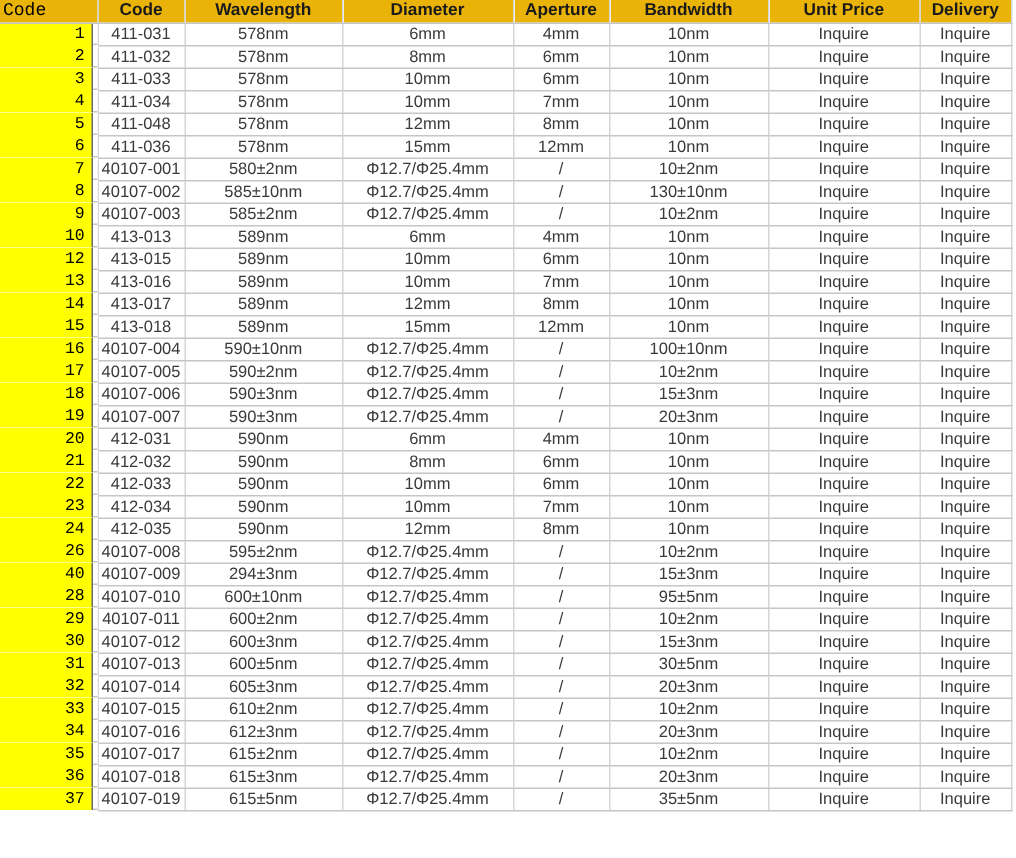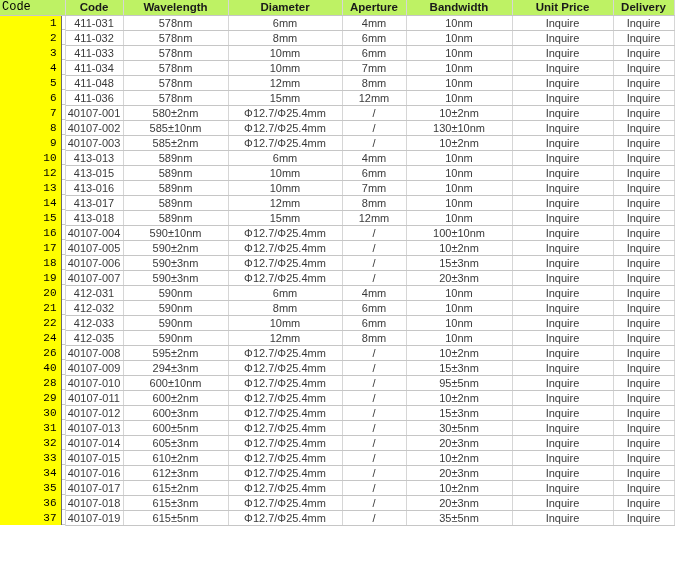--- a/index.html
+++ b/index.html
@@ -8,21 +8,21 @@
     font-family:"Liberation Sans", sans-serif; position:relative;
   }
   table.grid { border-collapse:collapse; table-layout:fixed; width:674px; }
   .grid td, .grid th {
     height:15px; padding:0 2px; box-sizing:border-box;
     font-size:11px; color:#3a3a3a; text-align:center; vertical-align:middle;
     border-right:1px solid #d6d6d6; border-bottom:1px solid #c6c6c6;
     overflow:hidden; white-space:nowrap;
   }
   .grid thead th {
-    font-weight:bold; color:#1a1a1a; font-size:11.5px; background:#bef264;
+    font-weight:bold; color:#1a1a1a; font-size:11.5px; background:#eab308;
   }
   .grid th.corner {
     font-family:"Liberation Mono", monospace; font-weight:normal; font-size:12px;
     color:#000000; text-align:left; vertical-align:top; padding:0 0 0 2px;
   }
   .grid td.rownum {
     position:relative; border-bottom:none; background:#ffffff; padding:0;
     background-image:linear-gradient(#c6c6c6,#c6c6c6);
     background-size:3px 1px; background-position:right bottom; background-repeat:no-repeat;
   }
@@ -308,20 +308,32 @@
           <td>412-033</td>
           <td>590nm</td>
           <td>10mm</td>
           <td>6mm</td>
           <td>10nm</td>
           <td>Inquire</td>
           <td>Inquire</td>
         </tr>
         <tr>
           <td class="rownum">
+            <div class="yellow-fill">23</div>
+          </td>
+          <td>412-034</td>
+          <td>590nm</td>
+          <td>10mm</td>
+          <td>7mm</td>
+          <td>10nm</td>
+          <td>Inquire</td>
+          <td>Inquire</td>
+        </tr>
+        <tr>
+          <td class="rownum">
             <div class="yellow-fill">24</div>
           </td>
           <td>412-035</td>
           <td>590nm</td>
           <td>12mm</td>
           <td>8mm</td>
           <td>10nm</td>
           <td>Inquire</td>
           <td>Inquire</td>
         </tr>

